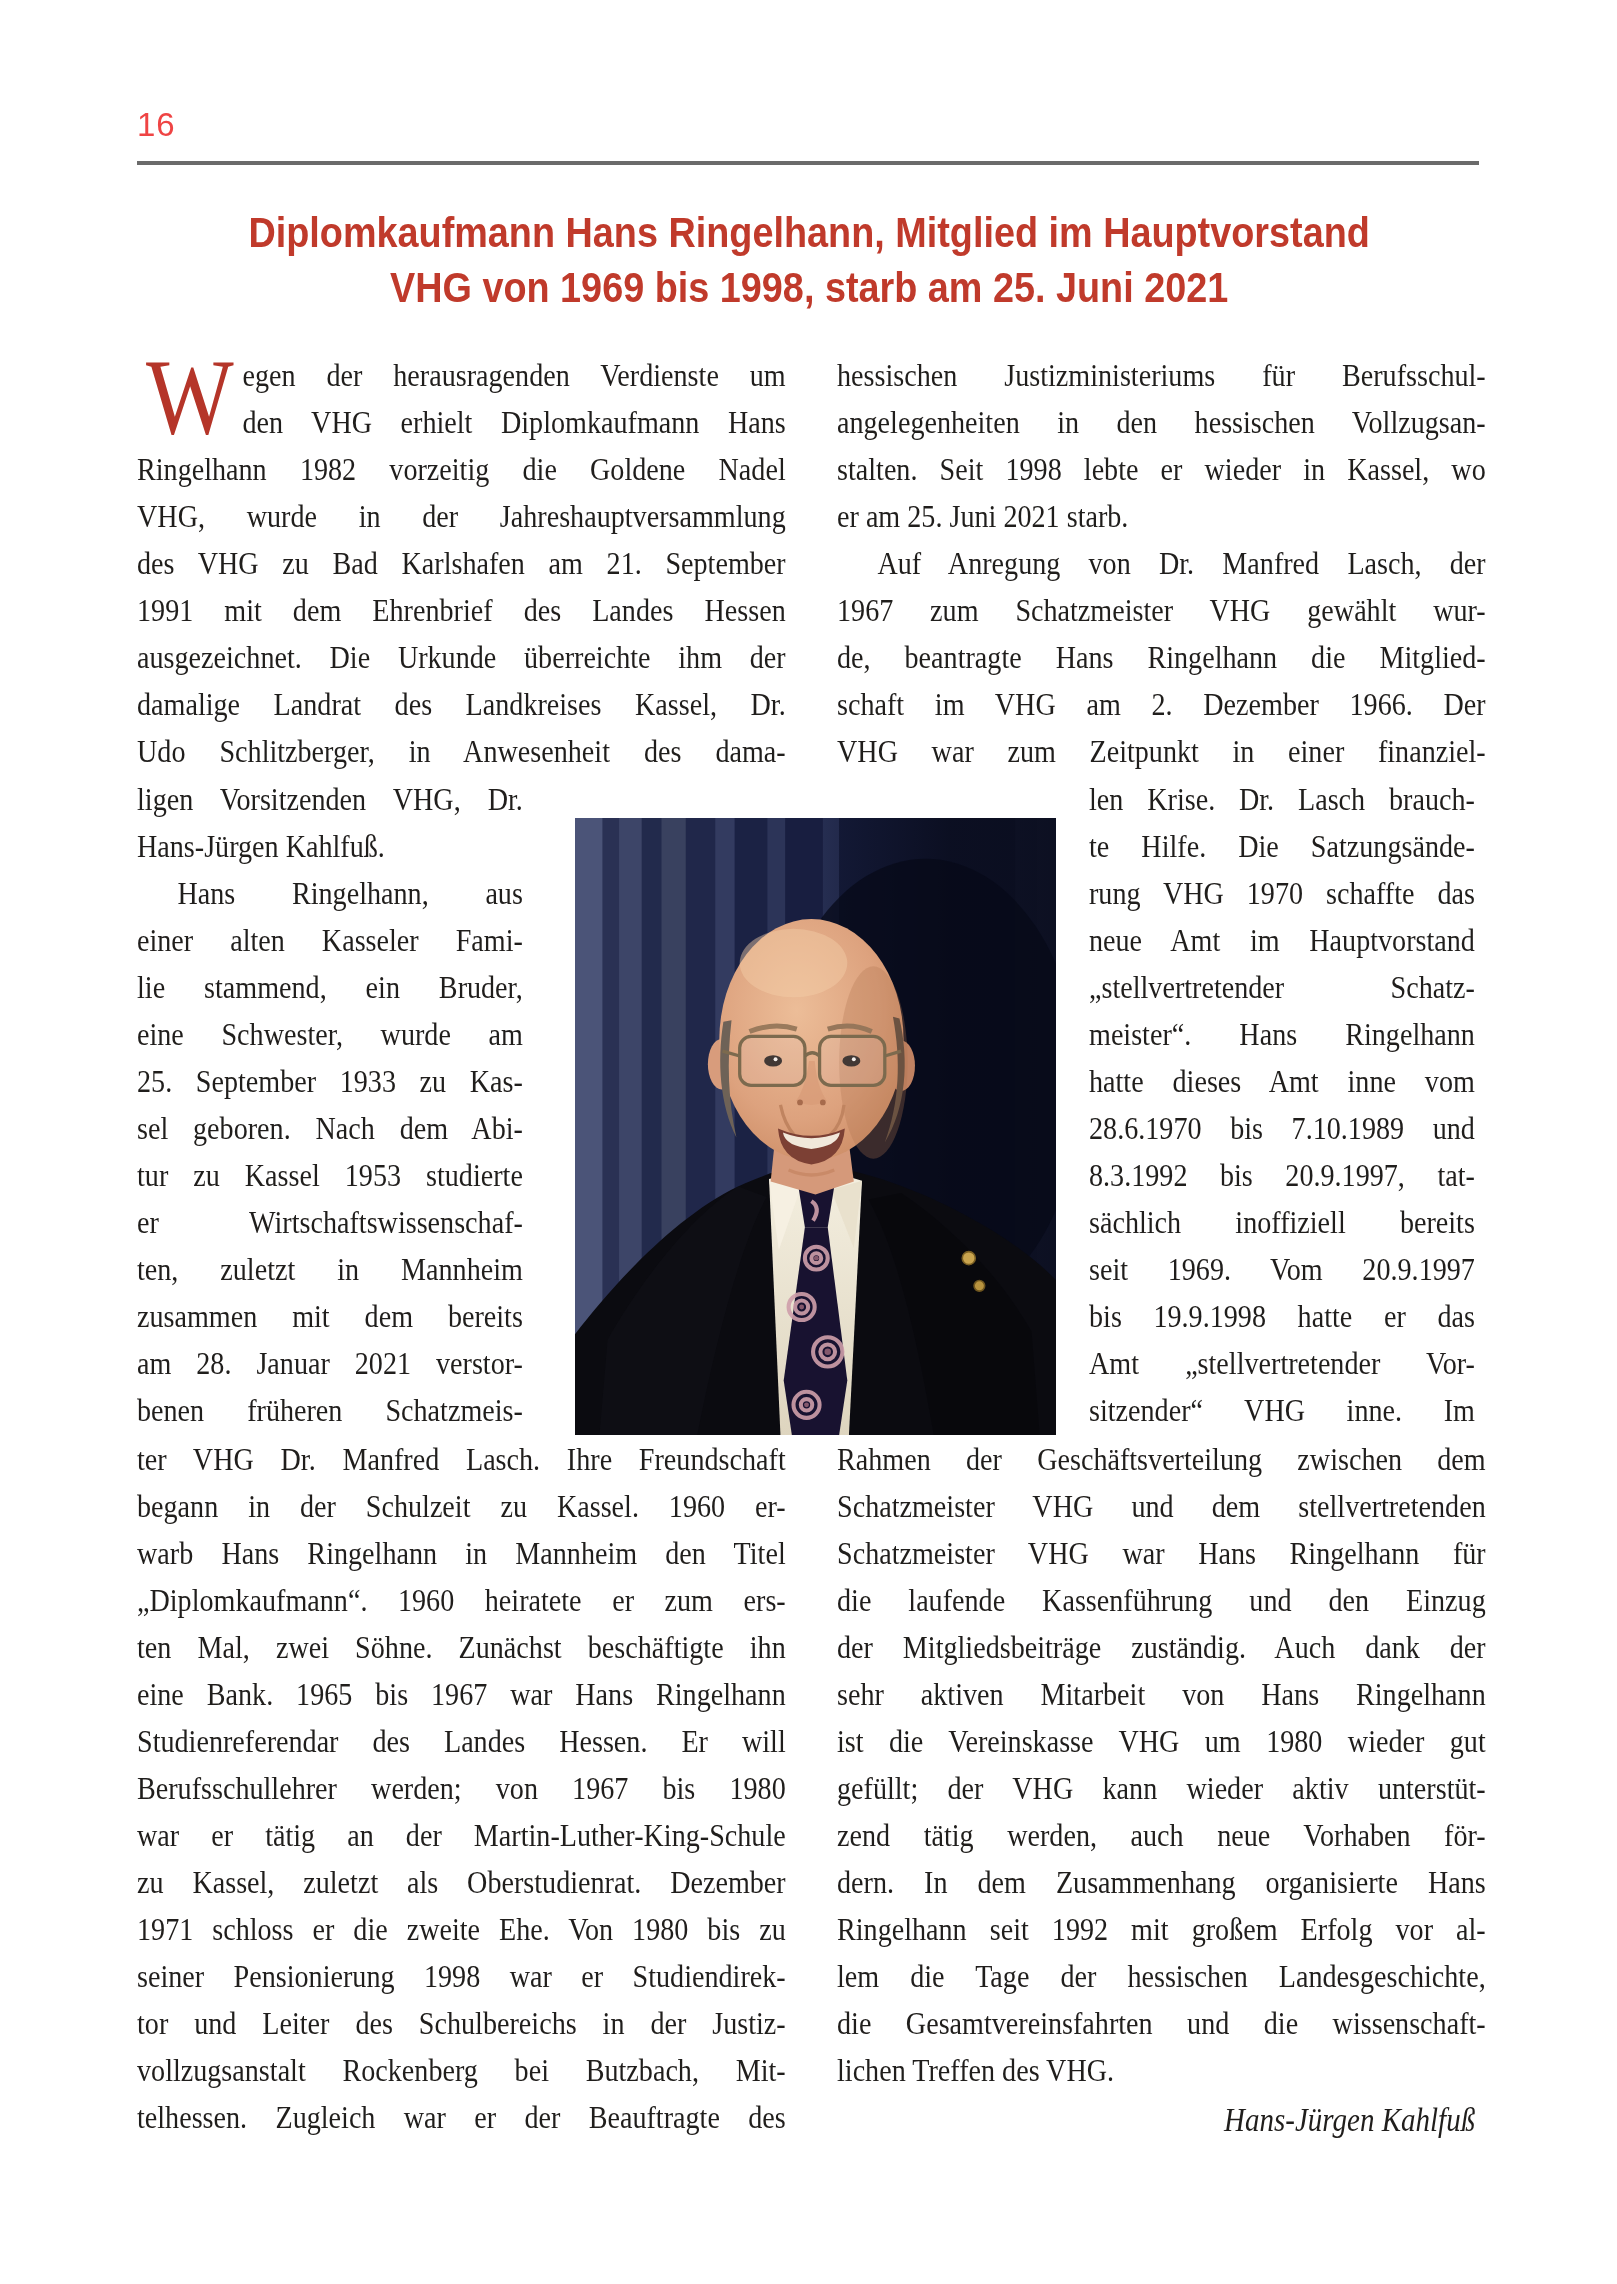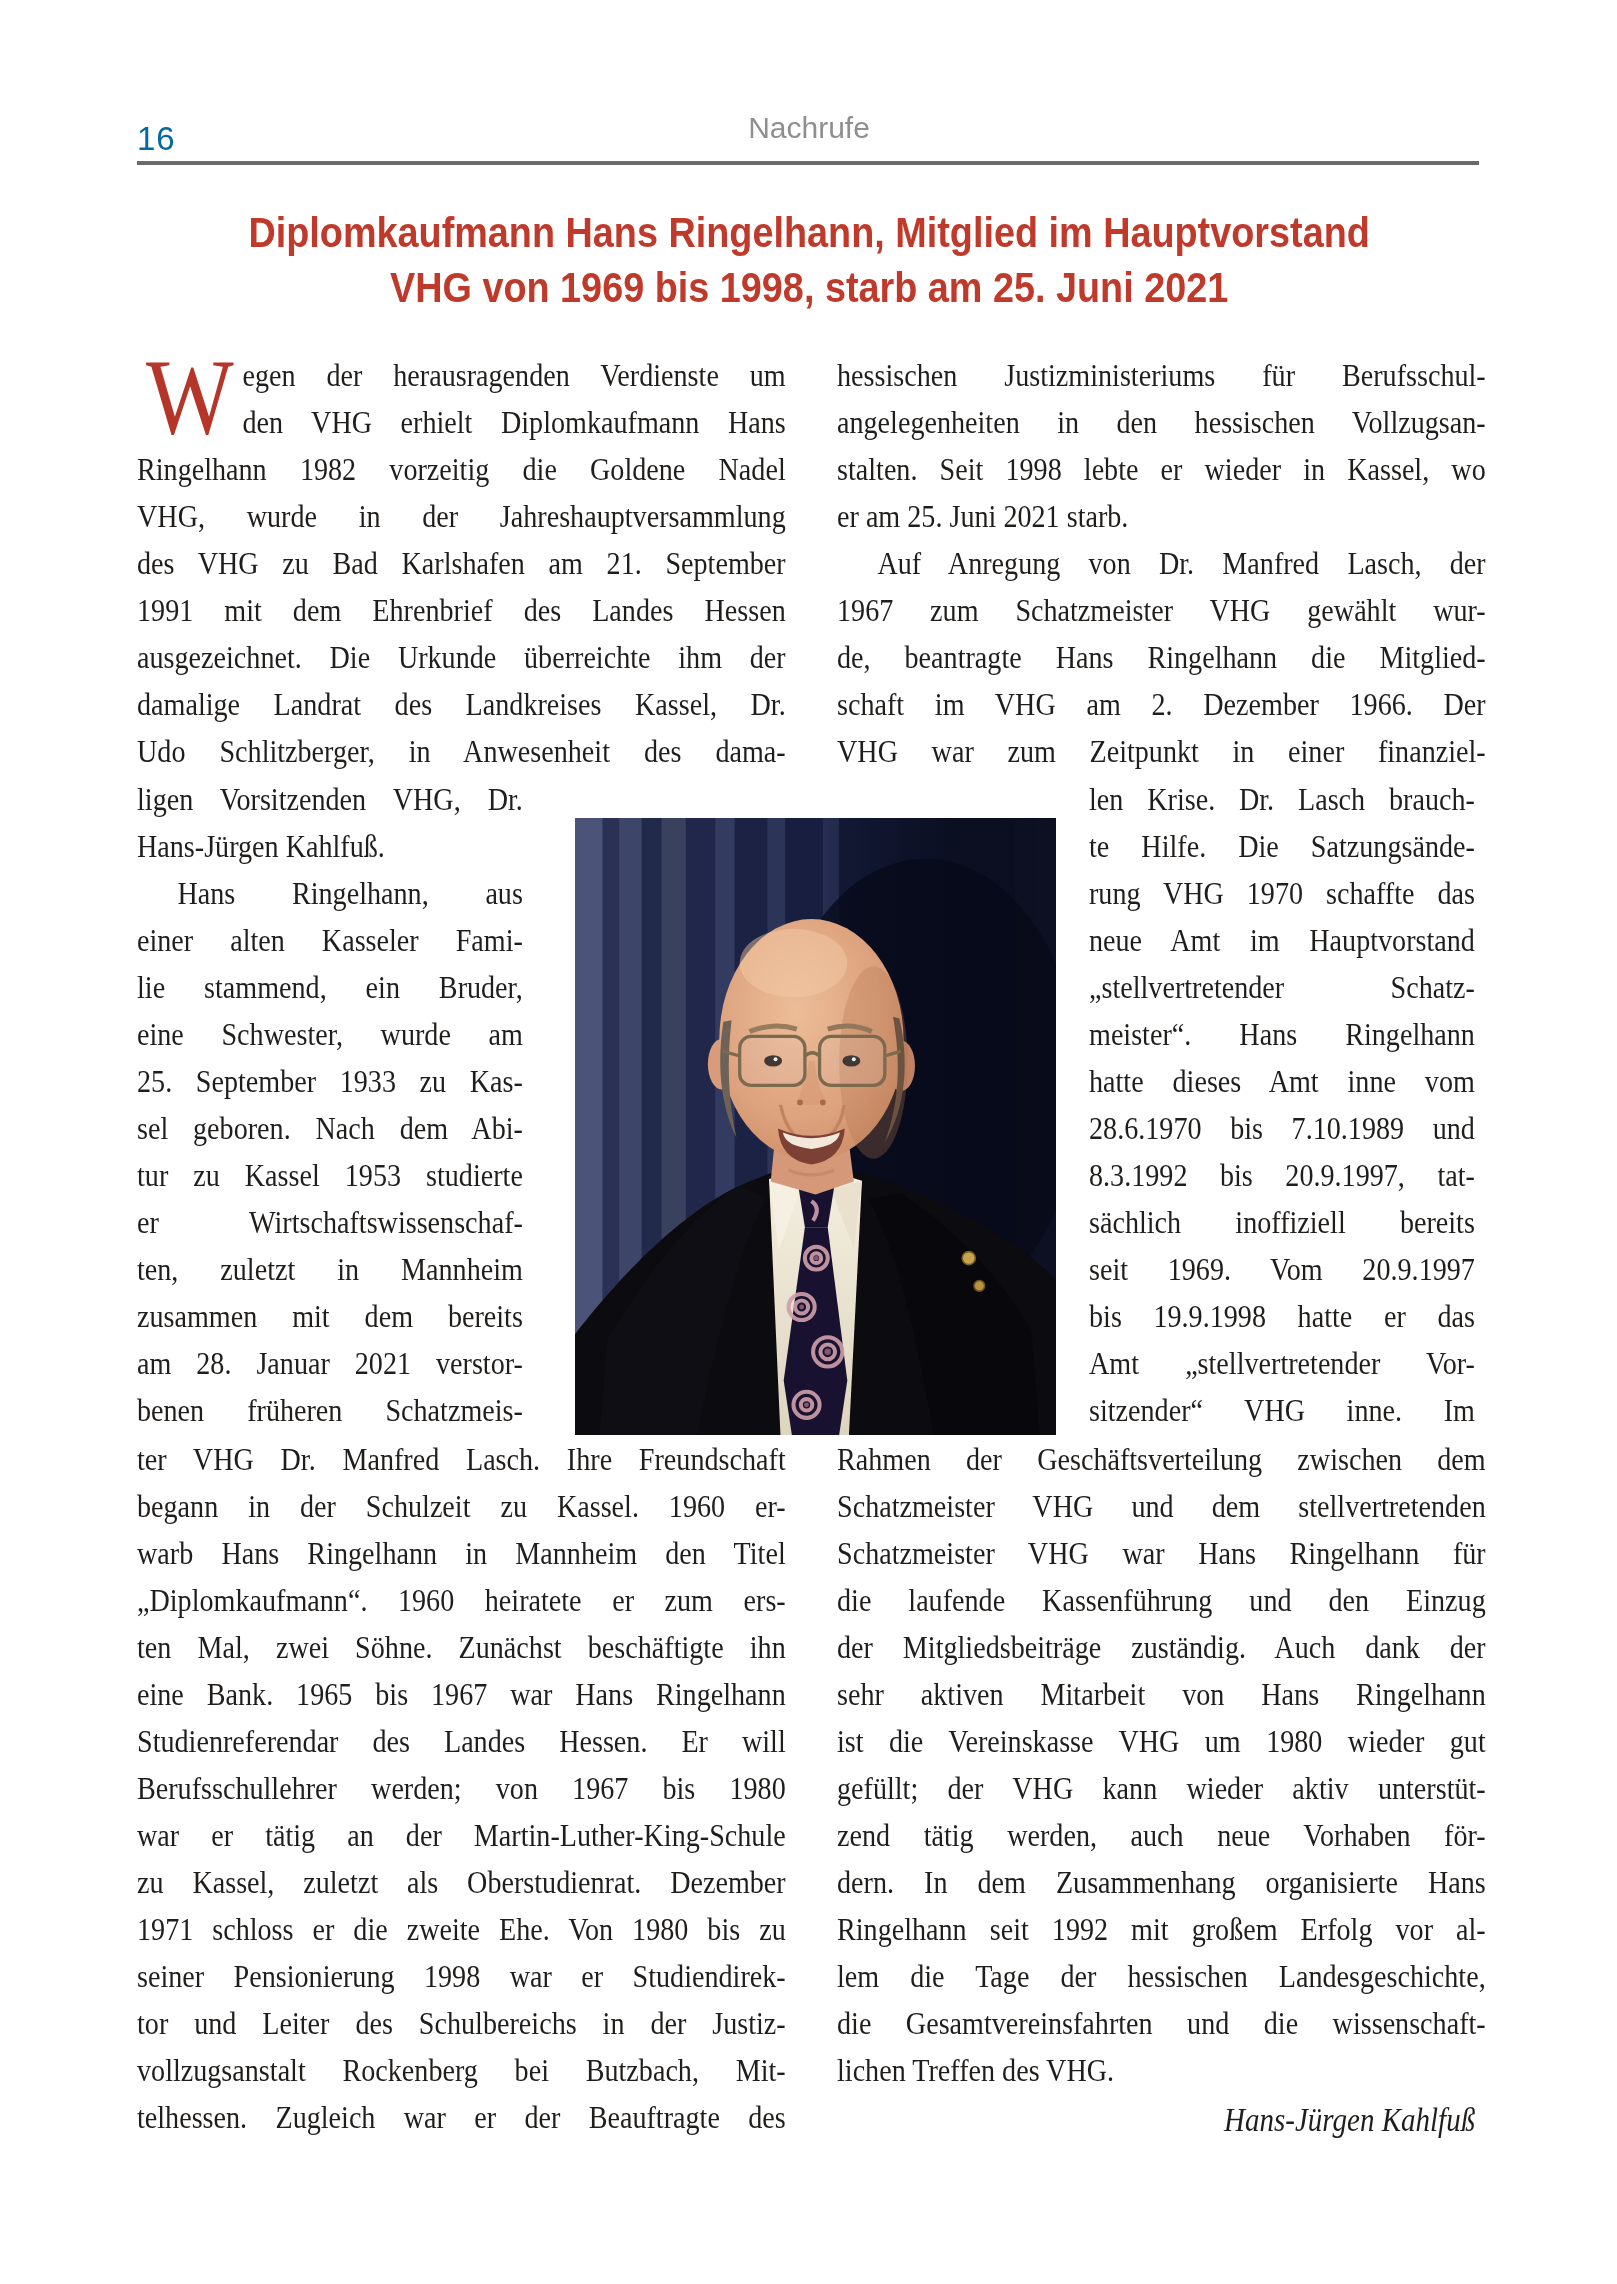--- a/index.html
+++ b/index.html
@@ -4,22 +4,22 @@
 <style>
   html,body { margin:0; padding:0; background:#9a9a9a; }
   .page {
     position:relative; width:1618px; height:2284px; background:#ffffff;
     overflow:hidden; font-family:"Liberation Serif", serif;
   }
   .abs { position:absolute; }
 
   
   .pagenum {
-    left:137px; top:120px; font-family:"Liberation Sans", sans-serif;
-    font-size:33px; color:#0369a1; letter-spacing:0.8px;
+    left:137px; top:106px; font-family:"Liberation Sans", sans-serif;
+    font-size:33px; color:#ef4444; letter-spacing:0.8px;
   }
   .runhead {
     left:0; top:111px; width:1618px; text-align:center;
     font-family:"Liberation Sans", sans-serif; font-size:30px; color:#8f8f8f;
   }
   .rule { left:137px; top:161px; width:1342px; height:4.1px; background:#6b6b6b; }
 
   
   .title {
     left:51px; top:205px; width:1725px;
@@ -55,21 +55,20 @@
 
   .photo { left:575px; top:818px; width:481px; height:617px; }
   .photo svg { display:block; width:100%; height:100%; }
 </style>
 </head>
 <body>
 
 <div class="page">
 
   <div class="abs pagenum">16</div>
-  <div class="abs runhead" style="color: rgb(143, 143, 143);">Nachrufe</div>
   <div class="abs rule" style="background: rgb(107, 107, 107);"></div>
 
   <div class="abs title" style="color:#c03a2b;">
     <div>Diplomkaufmann Hans Ringelhann, Mitglied im Hauptvorstand</div>
     <div>VHG von 1969 bis 1998, starb am 25. Juni 2021</div>
   </div>
 
   <div class="abs dropcap" style="color:#b53529;">W</div>
 
   <div class="abs col-wide" style="left:137px;  top:352px;">

